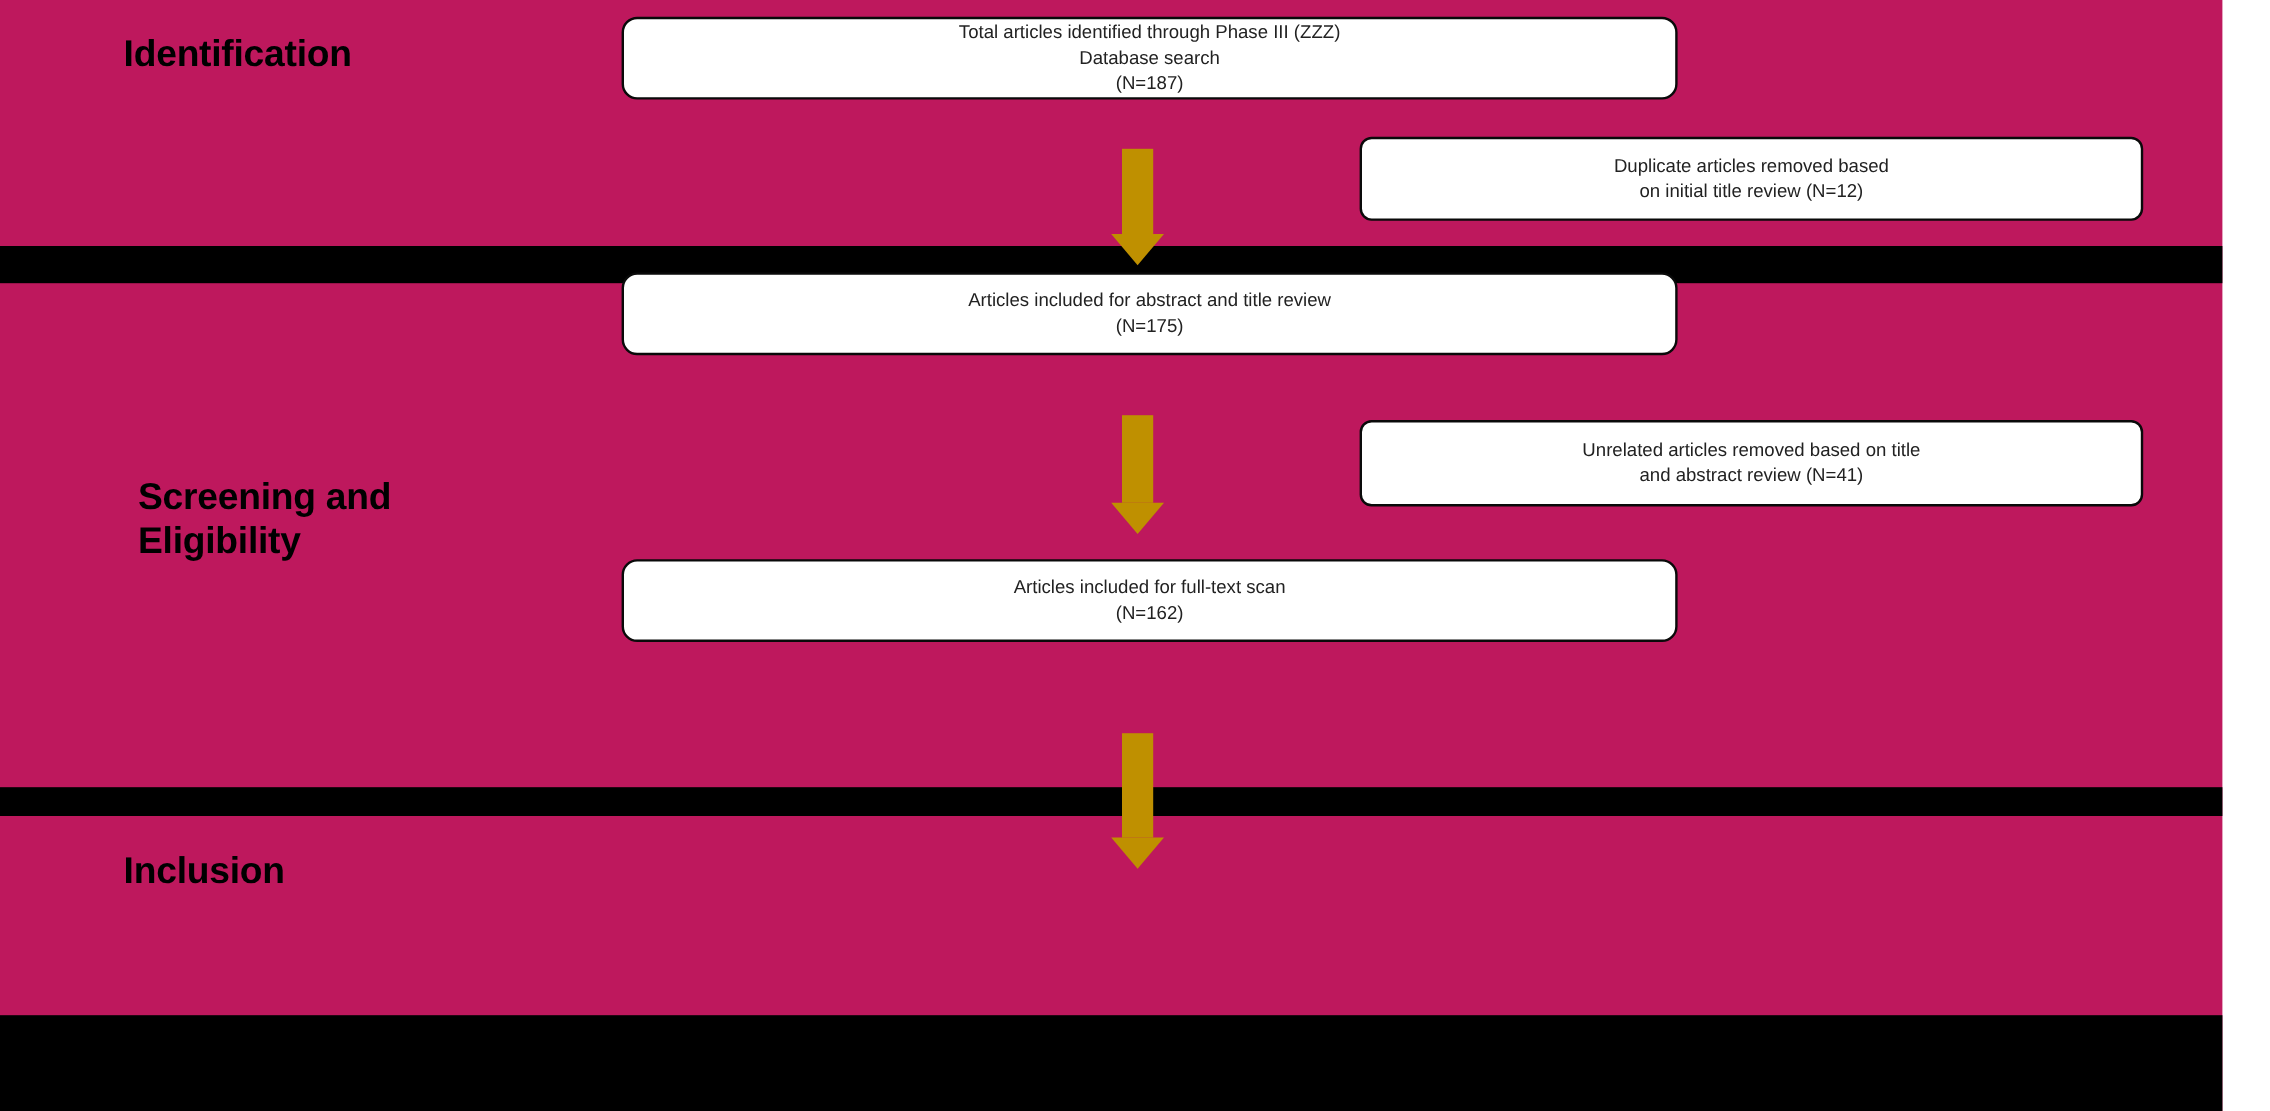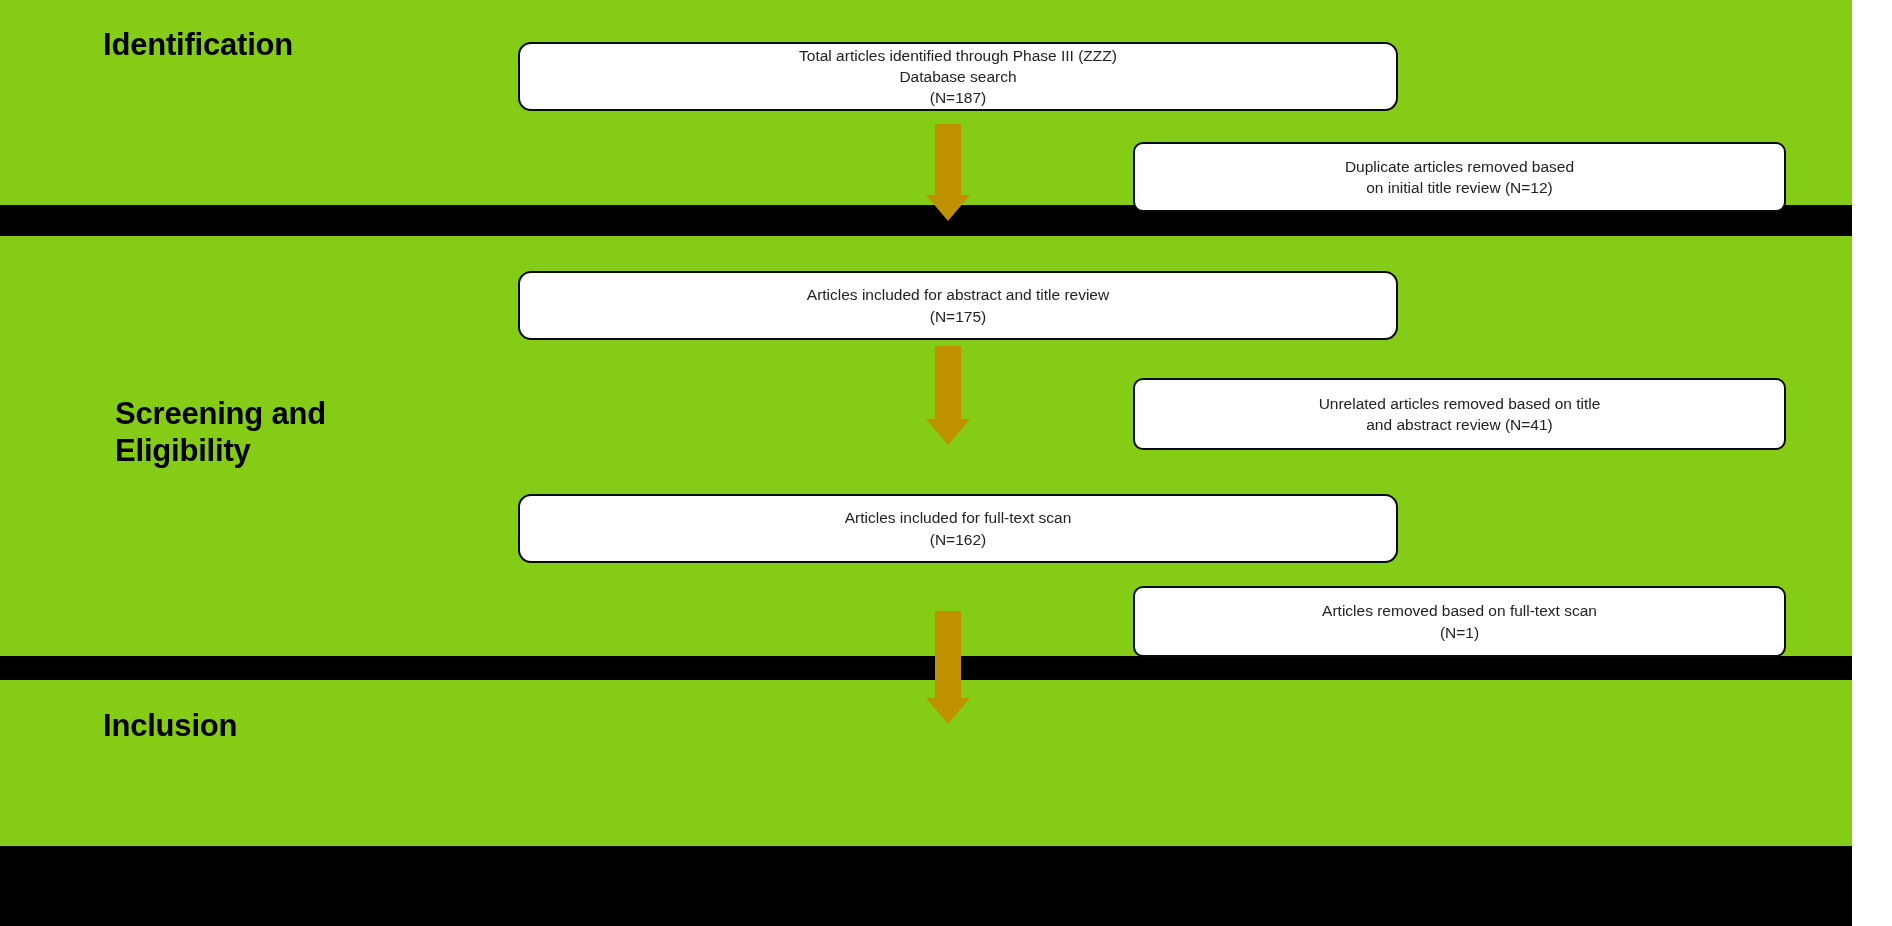--- a/index.html
+++ b/index.html
@@ -7,21 +7,21 @@
     padding: 0;
     background: #ffffff;
   }
   body {
     font-family: "Liberation Sans", sans-serif;
   }
   #canvas {
     position: relative;
     width: 1852px;
     height: 926px;
-    background: #84cc16;
+    background: #be185d;
     overflow: hidden;
   }
   
   .band {
     position: absolute;
     left: 0;
     width: 1892px;
     background: #000000;
   }
   #band-1 { top: 205px; height: 31px; }
@@ -48,28 +48,27 @@
     border-radius: 13px;
     box-sizing: border-box;
     display: flex;
     align-items: center;
     justify-content: center;
     text-align: center;
     color: #222222;
     font-size: 15.5px;
     line-height: 1.36;
     padding: 11px 10px;
-    margin-top: 28px;
   }
   .fbox .txt { white-space: pre-line; }
 
   
   .main-box { left: 518px; width: 880px; }
   #box-identified     { top: 14px;  height: 69px; }
-  #box-abstract-title { top: 243px; height: 69px; }
+  #box-abstract-title { top: 227px; height: 69px; }
   #box-fulltext-scan  { top: 466px; height: 69px; }
   #box-final          { top: 745px; height: 69px; }
 
   
   .side-box { left: 1133px; width: 653px; border-radius: 10px; }
   #box-dup-removed       { top: 114px; height: 70px; }
   #box-unrelated-removed { top: 350px; height: 72px; }
   #box-fulltext-removed  { top: 558px; height: 71px; }
 
   
@@ -138,24 +137,20 @@
   <div class="fbox side-box" id="box-dup-removed">
     <span class="txt">Duplicate articles removed based
 on initial title review (N=12)</span>
   </div>
 
   <div class="fbox side-box" id="box-unrelated-removed">
     <span class="txt">Unrelated articles removed based on title
 and abstract review (N=41)</span>
   </div>
 
-  <div class="fbox side-box" id="box-fulltext-removed">
-    <span class="txt">Articles removed based on full-text scan
-(N=1)</span>
-  </div>
 
   <div class="arrow" id="arrow-1">
     <div class="shaft"></div>
     <div class="head"></div>
   </div>
   <div class="arrow" id="arrow-2">
     <div class="shaft"></div>
     <div class="head"></div>
   </div>
   <div class="arrow" id="arrow-3">

